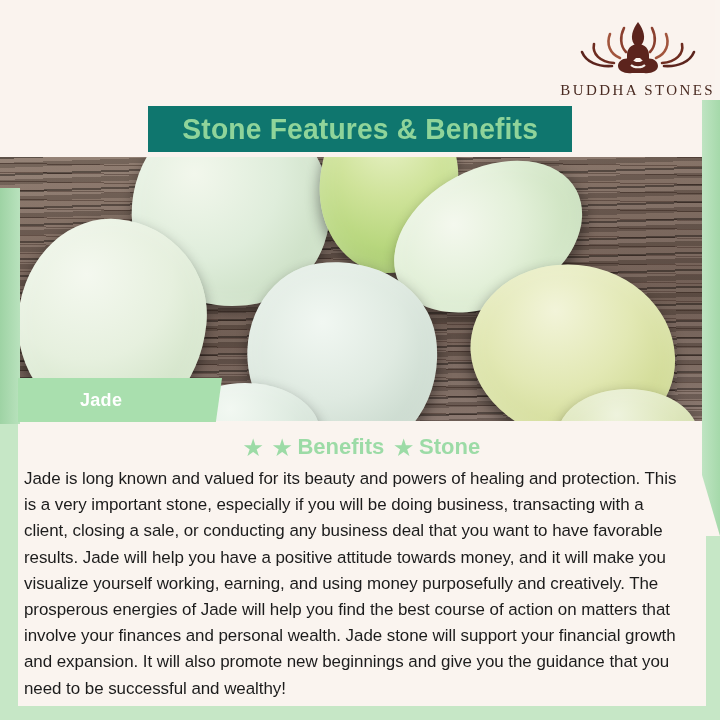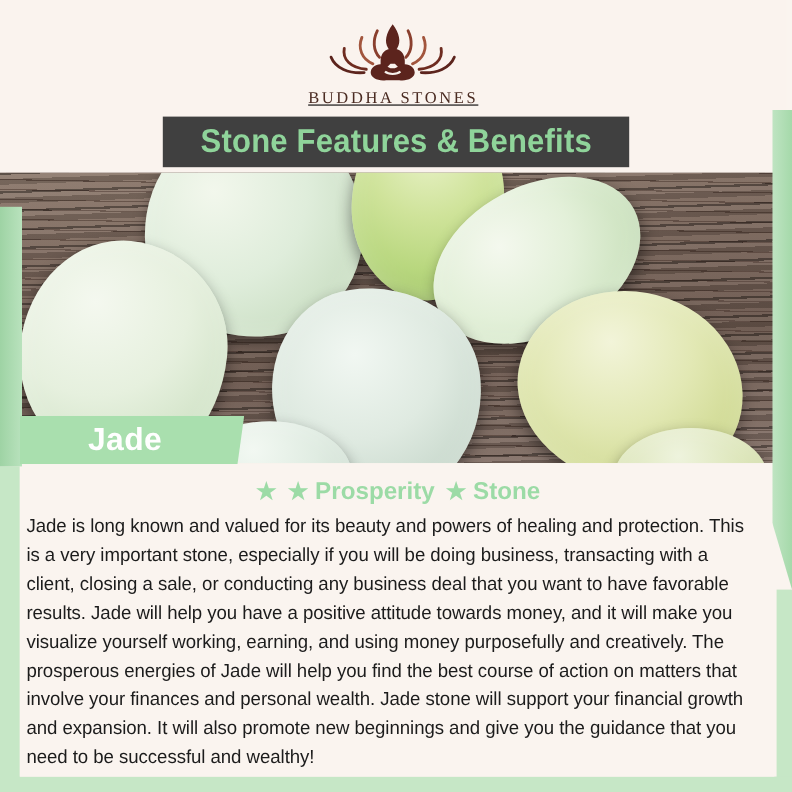--- a/index.html
+++ b/index.html
@@ -34,34 +34,34 @@
   }
   .edge-right-body {
     position:absolute; right:0; top:536px; width:16px; height:184px;
     background:#c6e7c6; z-index:2;
   }
 
   
   .header {
     position:absolute; left:0; top:0; width:715px; height:160px;
     background:#faf3ee; z-index:3;
-    display:flex; flex-direction:column; align-items:center;text-decoration:underline;
+    display:flex; flex-direction:column; align-items:flex-end;
   }
   .logo-wrap { margin-top:16px; display:flex; flex-direction:column; align-items:center; }
   .logo-mark { width:128px; height:62px; }
   .logo-text {
     font-family:"Liberation Serif", serif;
     font-size:15px; letter-spacing:2.4px; color:#4a2b22;
     margin-top:4px; font-weight:400;
   }
 
   
   .title-ribbon {
     position:absolute; left:148px; top:106px; width:424px; height:46px;
-    background:#404040; z-index:7;
+    background:#0f766e; z-index:7;
     display:flex; align-items:center; justify-content:center;
   }
   .title-text {
     font-family:"Liberation Sans Narrow","Liberation Sans",sans-serif;
     font-weight:bold; font-size:30px; color:#8fd49a;
     letter-spacing:0.2px; white-space:nowrap;
     transform:scaleX(0.94); transform-origin:center;
   }
 
   
@@ -134,21 +134,21 @@
   }
 
   
   .jade-banner {
     position:absolute; left:18px; top:378px; width:204px; height:44px;
     background:#a9dfae; z-index:8;
     display:flex; align-items:center;
     clip-path: polygon(0 0, 100% 0, 97% 100%, 0 100%);
   }
   .jade-label {
-    color:#ffffff; font-weight:bold; font-size:29px;
+    color:#ffffff; font-weight:bold; font-size:18px;
     font-family:"Liberation Sans Narrow","Liberation Sans",sans-serif;
     margin-left:62px; letter-spacing:0.3px;
   }
 
   
   .body-panel {
     position:absolute; left:18px; top:421px; width:688px; height:285px;
     background:#faf4ef; z-index:5; padding:0 6px;
   }
   .benefits {
@@ -225,21 +225,21 @@
     <div class="jade-label">Jade</div>
   </div>
 
   <div class="body-panel">
     <div class="benefits">
       <div class="benefit">
         <span class="star">★</span>
       </div>
       <div class="benefit">
         <span class="star">★</span>
-        <span>Prosperity</span>
+        <span>Benefits</span>
       </div>
       <div class="benefit">
         <span class="star">★</span>
         <span>Stone</span>
       </div>
     </div>
     <div class="body-text">Jade is long known and valued for its beauty and powers of healing and protection. This is a very important stone, especially if you will be doing business, transacting with a client, closing a sale, or conducting any business deal that you want to have favorable results. Jade will help you have a positive attitude towards money, and it will make you visualize yourself working, earning, and using money purposefully and creatively. The prosperous energies of Jade will help you find the best course of action on matters that involve your finances and personal wealth. Jade stone will support your financial growth and expansion. It will also promote new beginnings and give you the guidance that you need to be successful and wealthy!</div>
   </div>
 
 </div>

